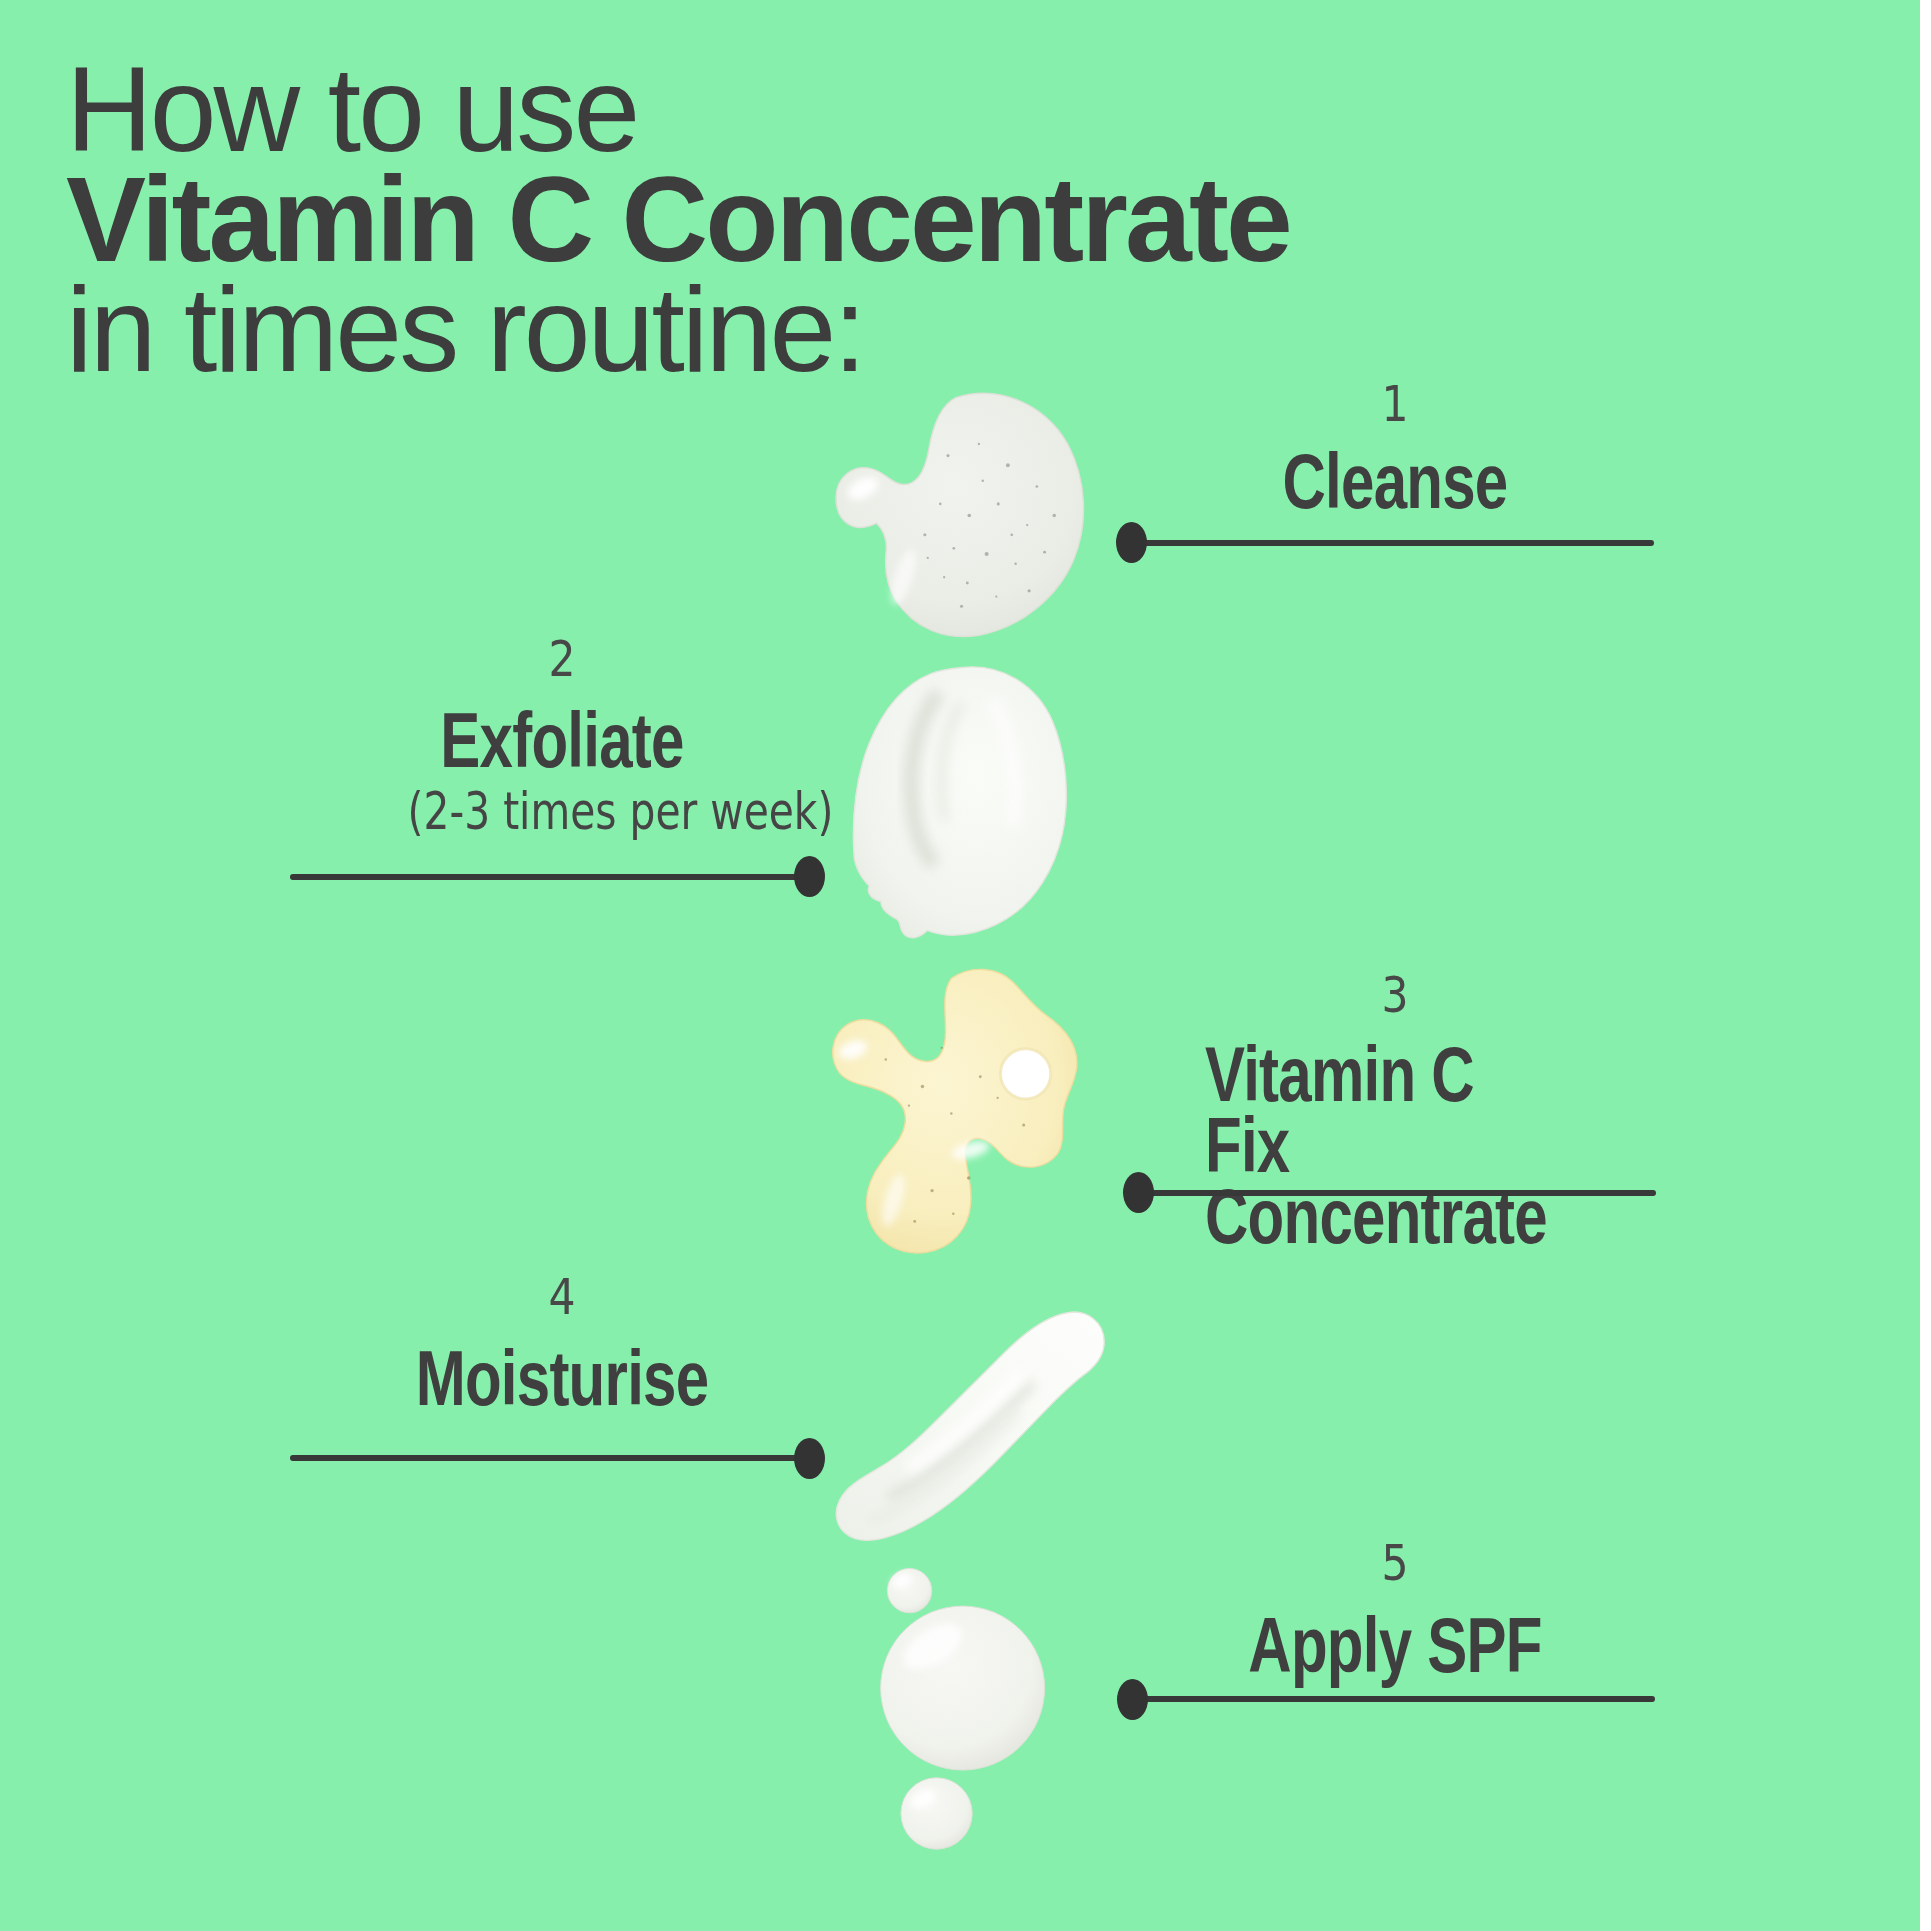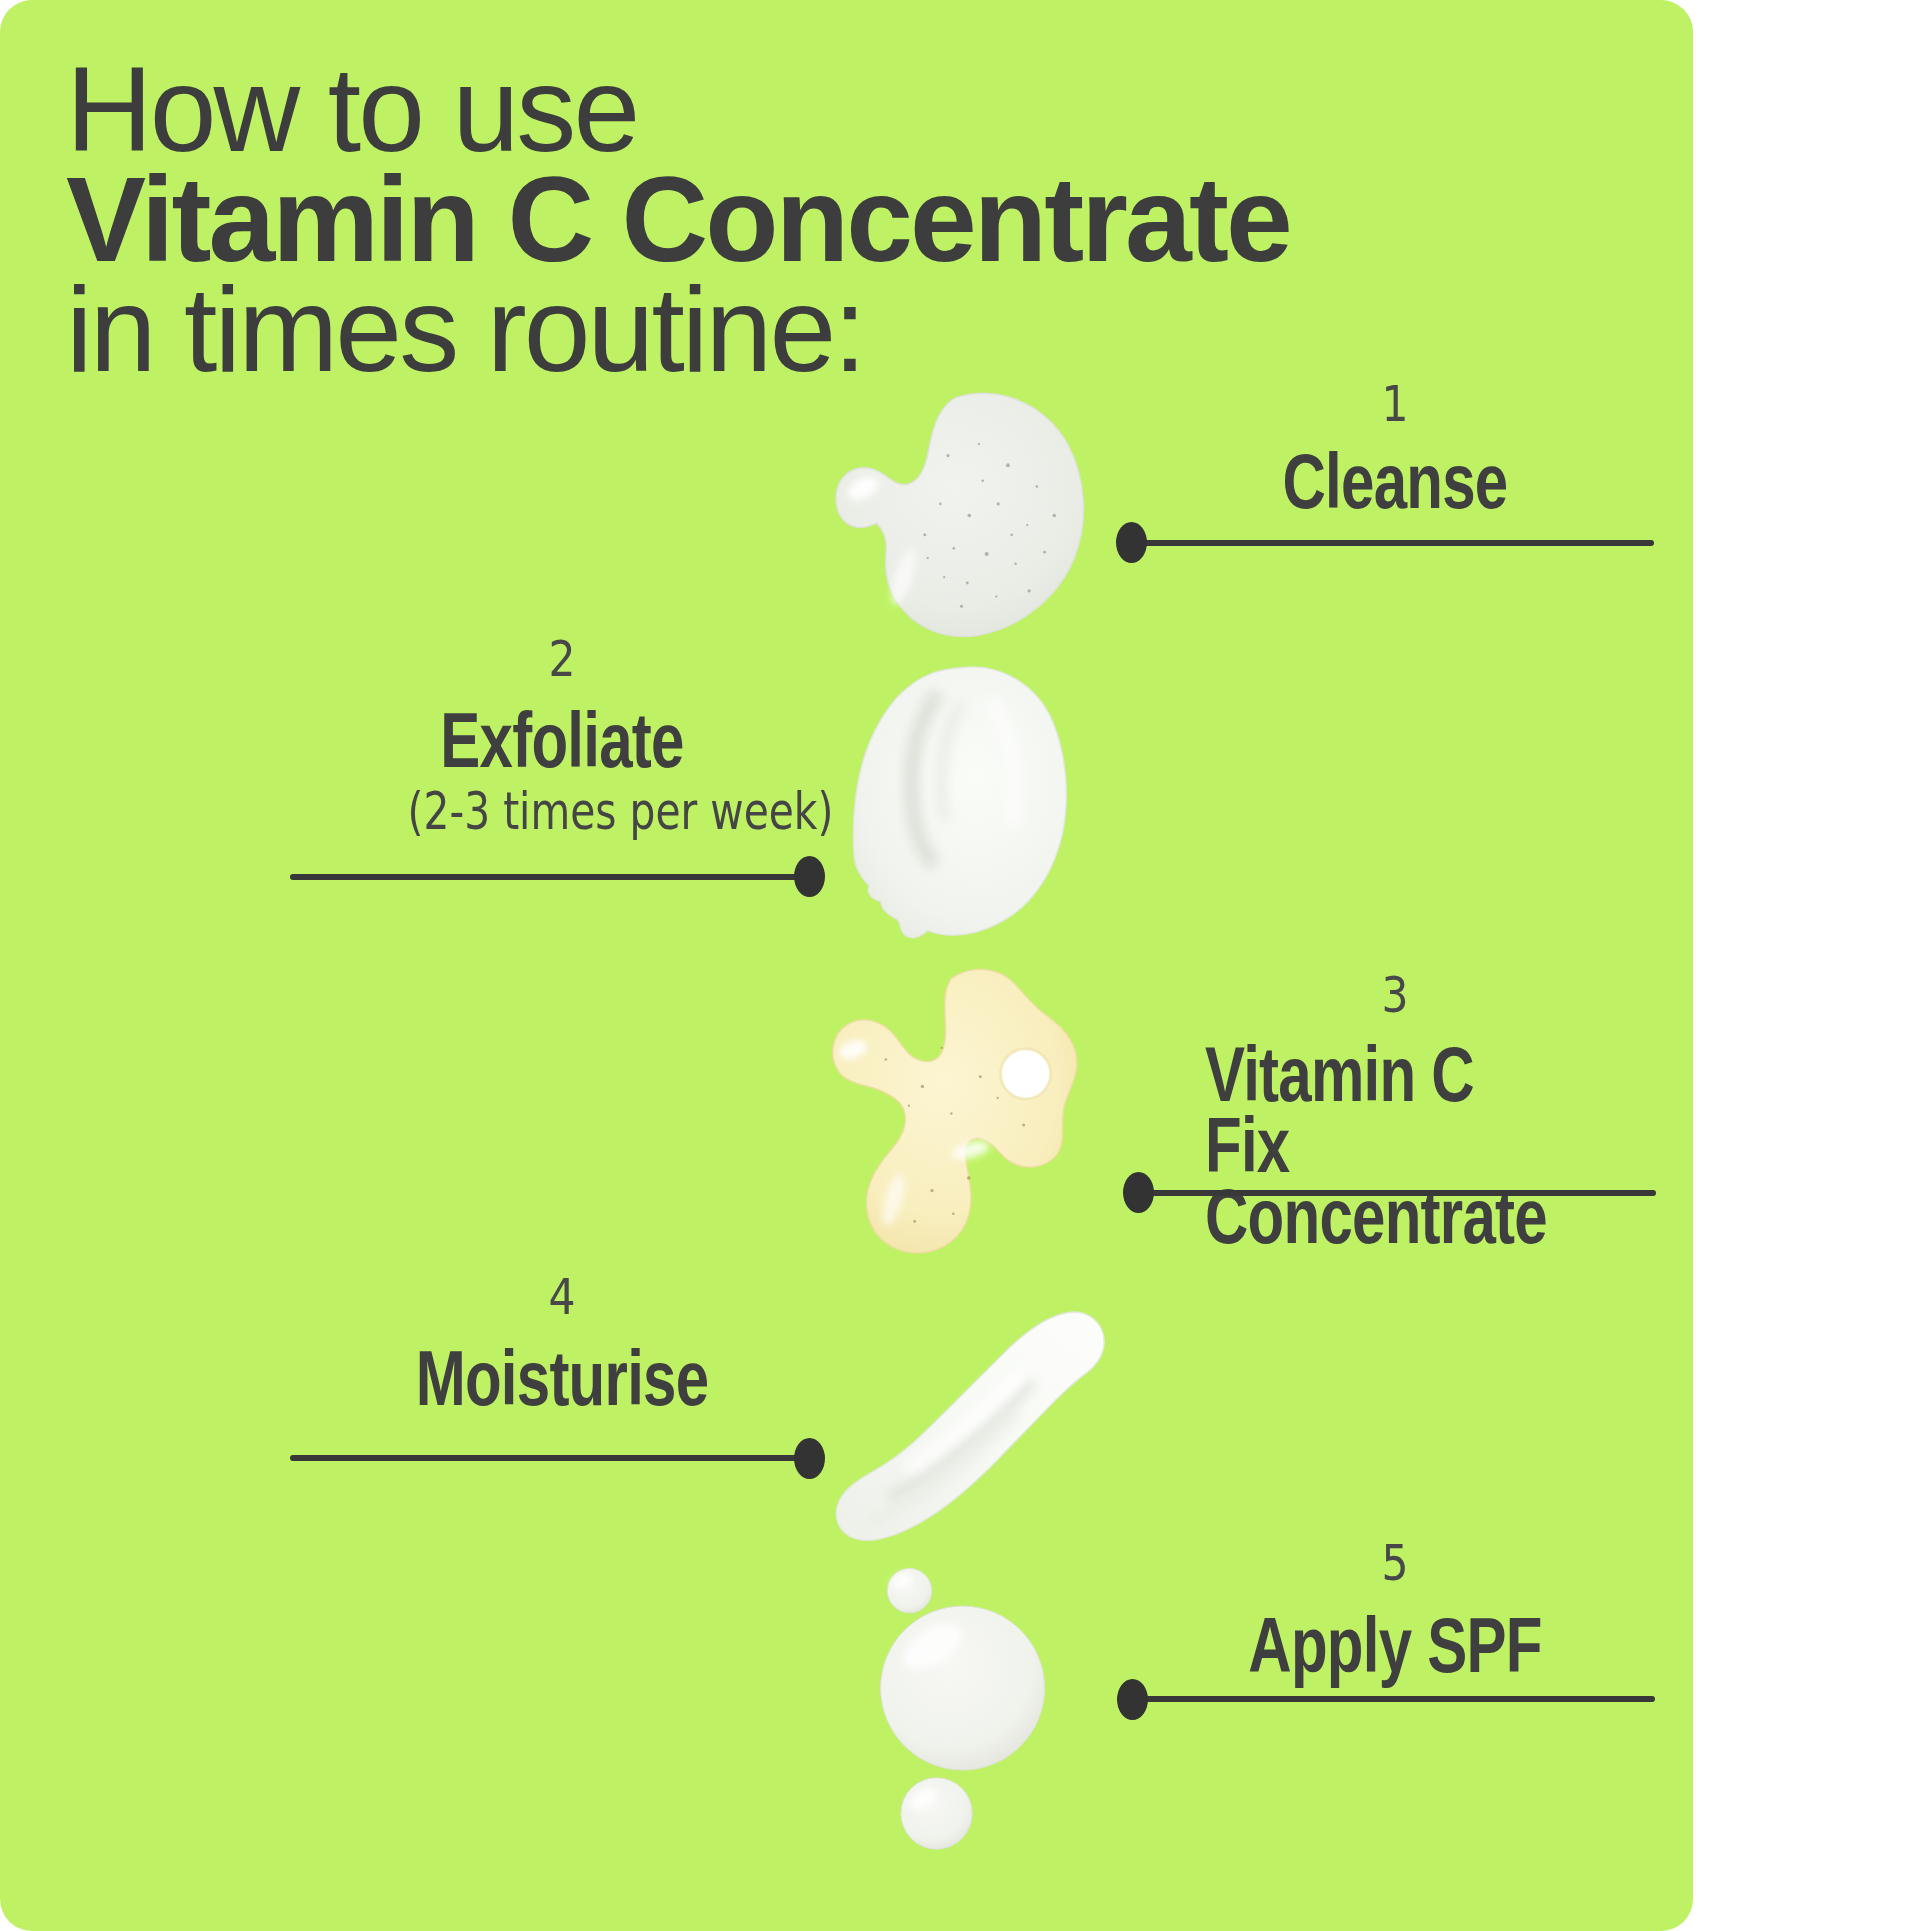--- a/index.html
+++ b/index.html
@@ -1,18 +1,18 @@
 <!DOCTYPE html>
 <html><head>
 <meta charset="utf-8">
 <style>
   html,body{margin:0;padding:0;background:#ffffff;}
   .stage{
-    position:relative;width:1693px;height:1931px;background:#bef264;
-    overflow:hidden;font-family:"Liberation Sans",sans-serif;color:#3d3d3d;border-radius:32px;
+    position:relative;width:1920px;height:1931px;background:#86efac;
+    overflow:hidden;font-family:"Liberation Sans",sans-serif;color:#3d3d3d;
   }
   
   .title{position:absolute;left:66px;top:54px;font-size:120px;line-height:110px;
     letter-spacing:-2.9px;color:#3d3d3d;white-space:nowrap;}
   .title .t-bold{font-weight:700;}
   
   .num{position:absolute;width:386px;text-align:center;
     font-family:"DejaVu Sans",sans-serif;font-size:50px;line-height:52px;
     color:#484848;transform:scaleX(.85);transform-origin:center;}
   .lbl{position:absolute;width:386px;text-align:center;font-weight:700;

